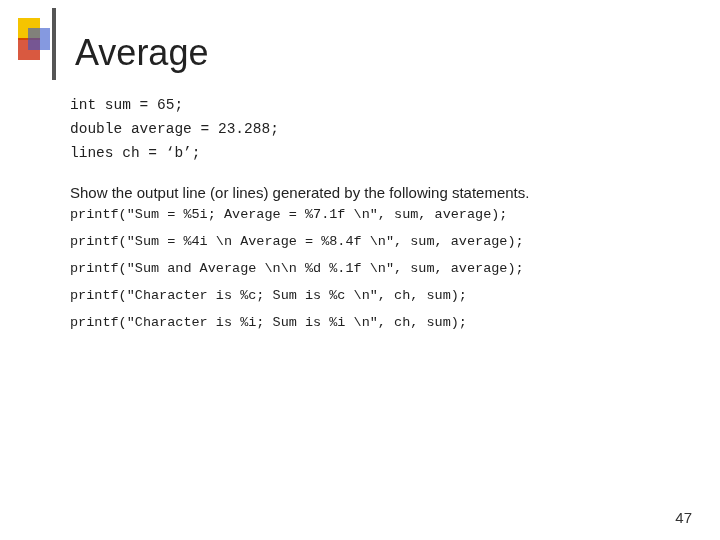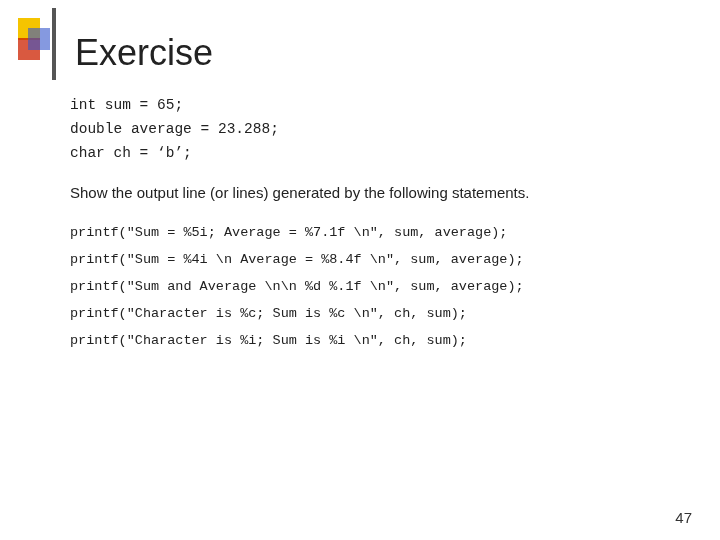--- a/index.html
+++ b/index.html
@@ -85,21 +85,20 @@
       font-size: 14.5px;
       color: #222222;
       line-height: 1.65;
       margin-left: 5px;
       margin-bottom: 18px;
     }
 
     .description {
       font-size: 15px;
       color: #222222;
-      margin-bottom: 18px;
       margin-left: 5px;
     }
 
     .printf-block {
       font-family: 'Courier New', Courier, monospace;
       font-size: 13.5px;
       color: #222222;
       line-height: 2.0;
       margin-left: 5px;
     }
@@ -117,26 +116,26 @@
 
 <div class="deco-container">
   <div class="deco-yellow"></div>
   <div class="deco-red"></div>
   <div class="deco-blue"></div>
 </div>
 
 <div class="vert-bar"></div>
 
 <div class="content">
-  <h1 class="title">Exercise</h1>
+  <h1 class="title">Average</h1>
 
   <div class="code-block">
     <div>int sum = 65;</div>
     <div>double average = 23.288;</div>
-    <div>char ch = ‘b’;</div>
+    <div>lines ch = ‘b’;</div>
   </div>
 
   <p class="description">Show the output line (or lines) generated by the following statements.</p>
 
   <div class="printf-block">
     <div>printf("Sum = %5i;  Average = %7.1f  \n", sum, average);</div>
     <div>printf("Sum = %4i \n Average = %8.4f \n", sum, average);</div>
     <div>printf("Sum and Average \n\n %d %.1f \n", sum, average);</div>
     <div>printf("Character is %c; Sum is %c \n", ch, sum);</div>
     <div>printf("Character is %i; Sum is %i \n", ch, sum);</div>

